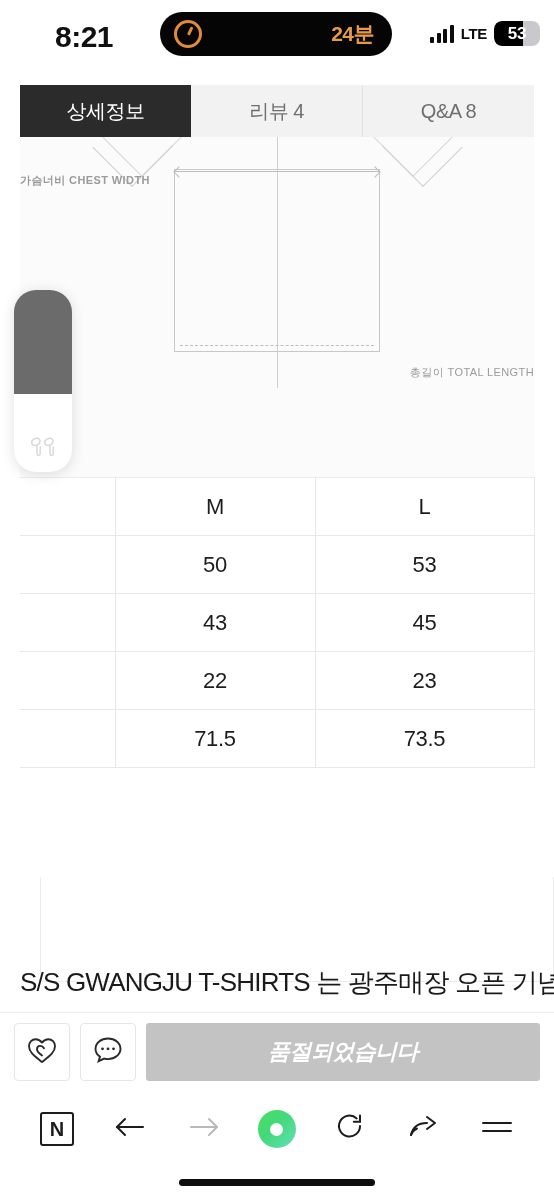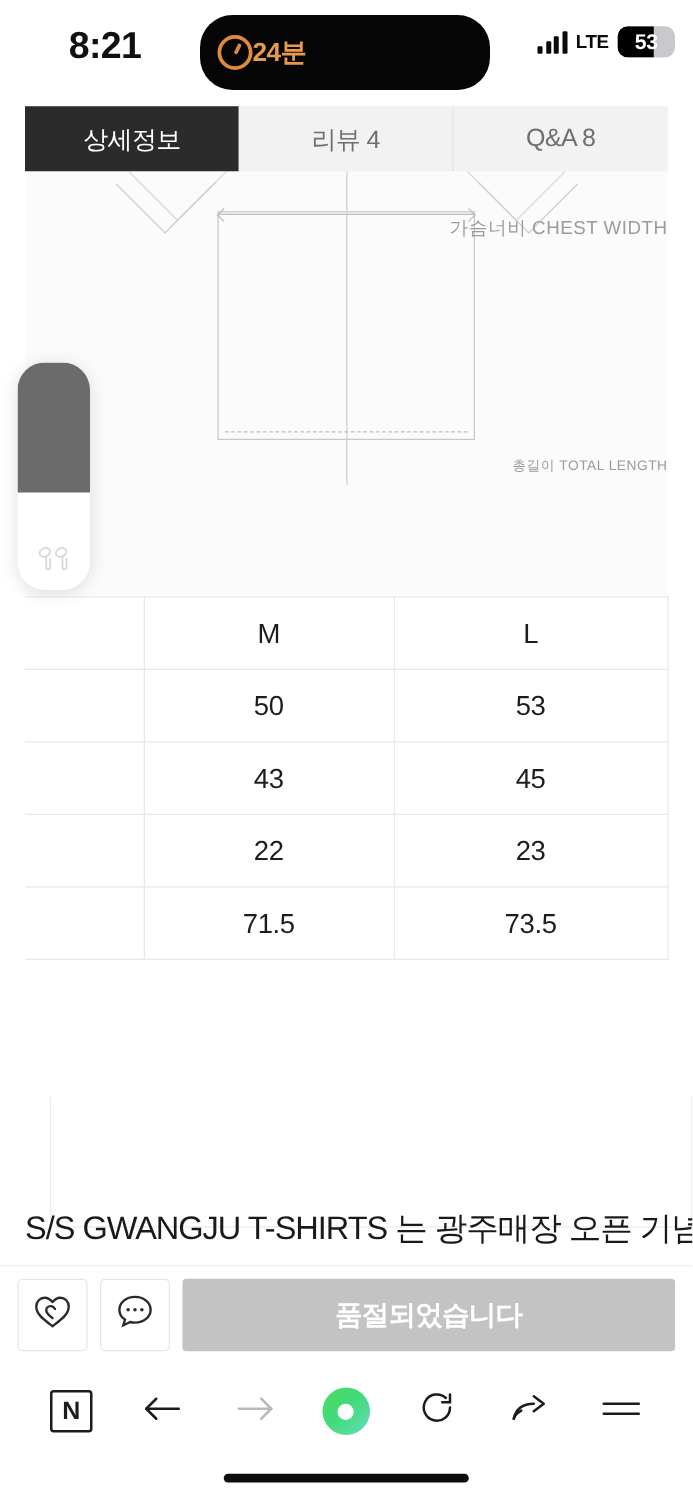--- a/index.html
+++ b/index.html
@@ -15,23 +15,23 @@
   .statusbar{
     position:absolute; top:0; left:0; width:554px; height:76px;
     background:#ffffff; z-index:40;
   }
   .sb-time{
     position:absolute; left:55px; top:20px;
     font-size:30px; font-weight:700; color:#111; letter-spacing:-0.5px;
   }
   .dyn-island{
     position:absolute; left:160px; top:12px;
-    width:232px; height:60px; border-radius:26px;
+    width:232px; height:44px; border-radius:26px;
     background:#050505;
-    display:flex; align-items:center; 
+    display:flex; align-items:center; justify-content:space-between;
     padding:0 18px 0 14px;
   }
   .timer-ring{
     width:28px; height:28px; border-radius:50%;
     border:3px solid #e08a3c; position:relative; flex:0 0 auto;
   }
   .timer-ring::after{
     content:""; position:absolute; left:50%; top:3px;
     width:2.5px; height:9px; background:#e08a3c;
     transform-origin:bottom center; transform:translateX(-50%) rotate(26deg);
@@ -122,22 +122,22 @@
     position:absolute; left:155px; top:34px; width:204px; height:1px;
     background:#bdbdbd;
   }
   .chest-arrow::before,.chest-arrow::after{
     content:""; position:absolute; top:-3px; width:7px; height:7px;
     border-top:1px solid #bdbdbd;
   }
   .chest-arrow::before{ left:0; border-left:1px solid #bdbdbd; transform:rotate(-45deg); }
   .chest-arrow::after{ right:0; border-right:1px solid #bdbdbd; transform:rotate(45deg); }
   .lbl-chest{
-    position:absolute; left:0; top:36px; width:514px; text-align:right;
-    font-size:15px; color:#9b9b9b; letter-spacing:0.4px;
+    position:absolute; left:0; top:36px; width:514px; text-align:left;
+    font-size:11px; color:#9b9b9b; letter-spacing:0.4px;font-weight:bold;
   }
   .hem-dash{
     position:absolute; left:160px; top:208px; width:194px; height:0;
     border-top:1px dashed #bdbdbd;
   }
   .lbl-total{
     position:absolute; left:0; top:228px; width:514px; text-align:right;
     font-size:11px; color:#9b9b9b; letter-spacing:0.4px;
   }
 
@@ -192,21 +192,21 @@
     background:#ffffff; border-top:1px solid #ededed;
     display:flex; align-items:center; gap:10px; padding:0 14px; z-index:36;
   }
   .iconbtn{
     width:56px; height:58px; border:1px solid #e6e6e6; border-radius:4px;
     background:#fff; display:flex; align-items:center; justify-content:center;
   }
   .soldout{
     flex:1; height:58px; background:#c3c3c3; border:none; border-radius:3px;
     color:#ffffff; font-size:22px; font-weight:700; letter-spacing:-0.6px;
-    display:flex; align-items:center; justify-content:center;
+    display:flex; align-items:center; justify-content:center;font-style:italic;
   }
 
   
   .browserbar{
     position:absolute; left:0; top:1090px; width:554px; height:78px;
     background:#ffffff;
     display:flex; align-items:center; justify-content:space-between;
     padding:0 34px; z-index:36;
   }
   .tb{ width:46px; height:46px; display:flex; align-items:center; justify-content:center; }

